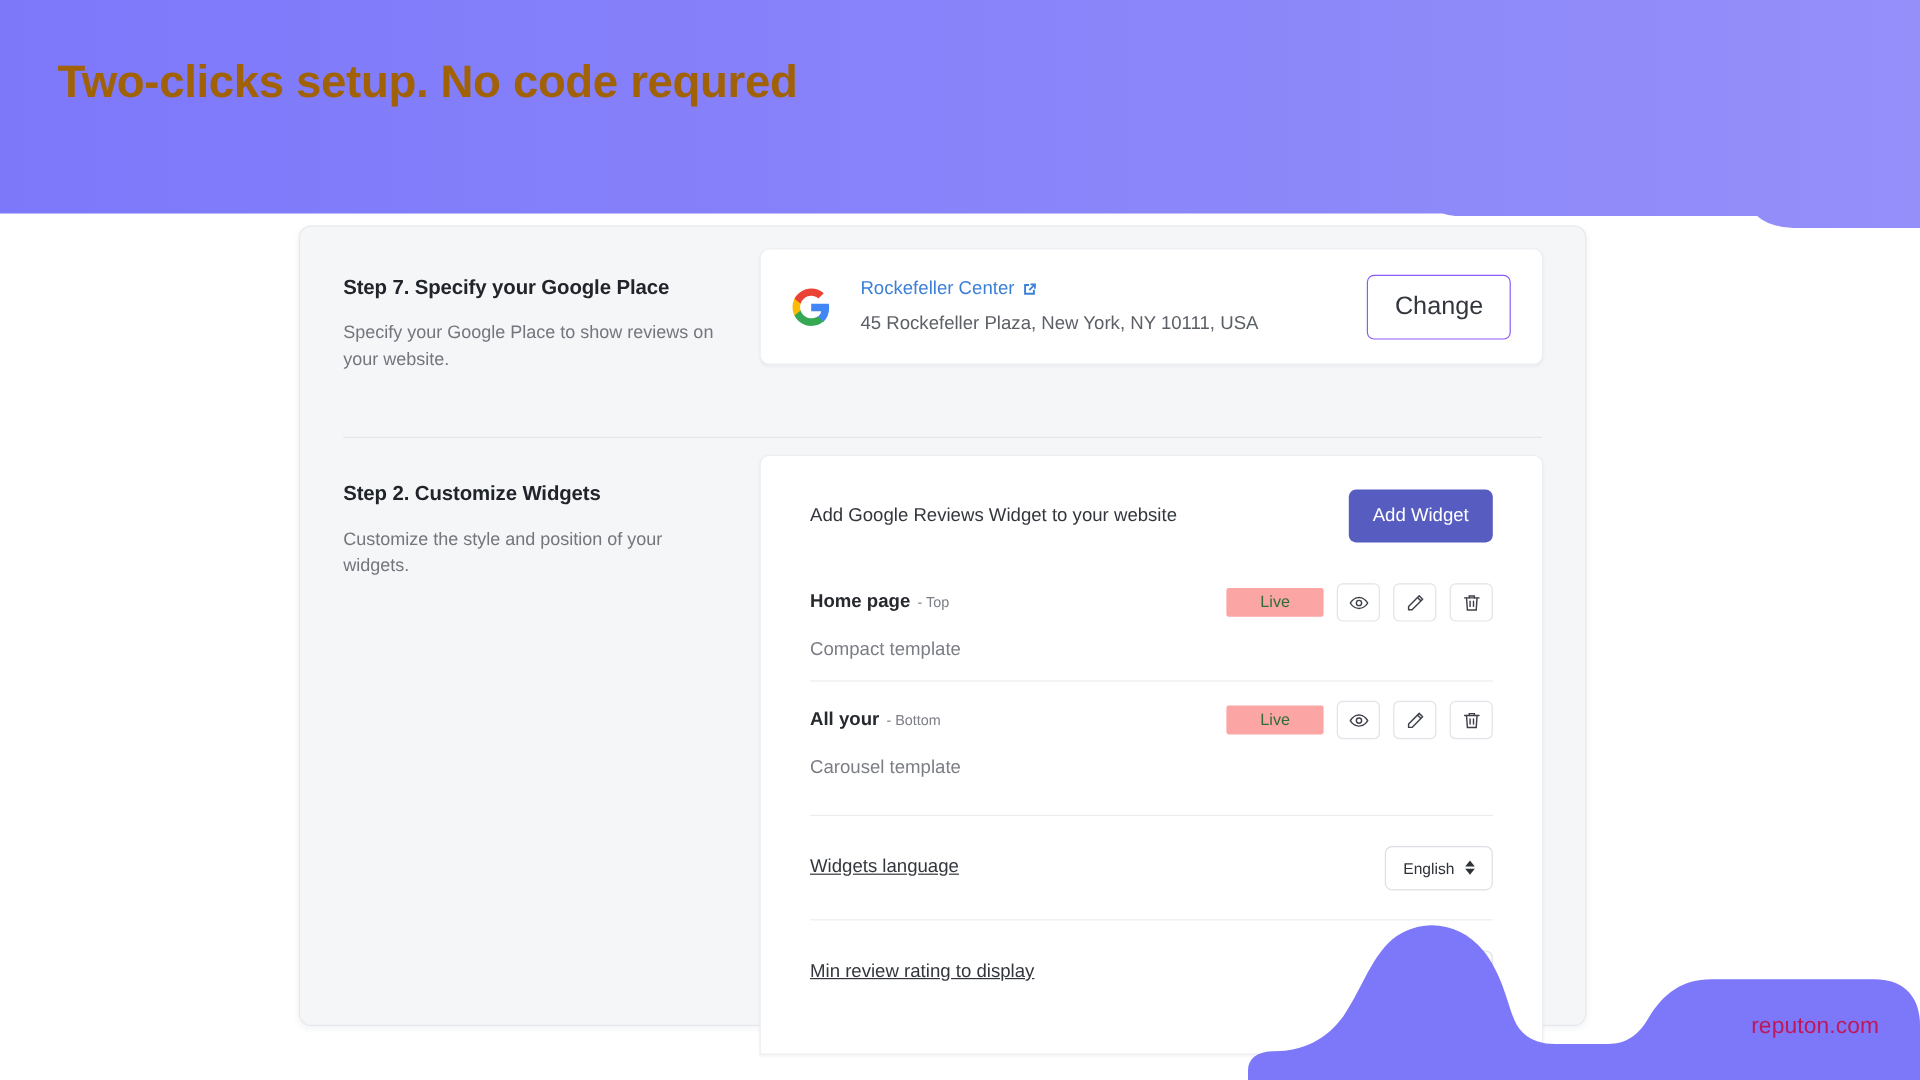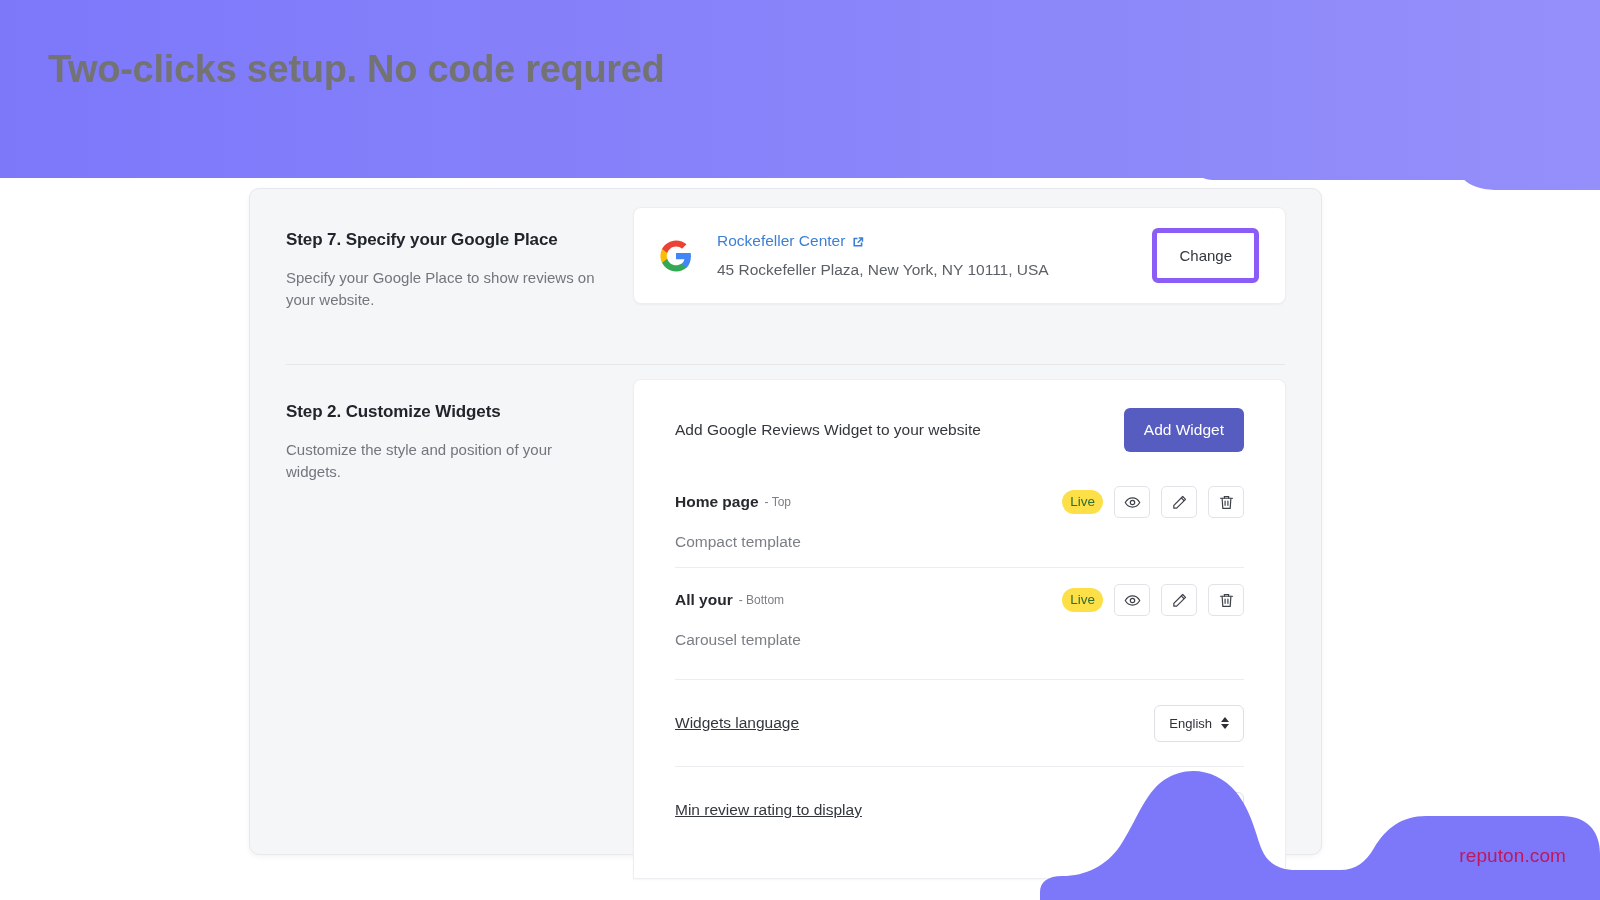--- a/index.html
+++ b/index.html
@@ -16,21 +16,21 @@
     position: absolute; top: 0; left: 0;
     width: 1600px; height: 190px;
     overflow: hidden;
   }
   .hero svg { position: absolute; top: 0; left: 0; display: block; }
   .hero-title {
     position: absolute;
     left: 48px; top: 48px;
     font-size: 38px;
     font-weight: bold;
-    color: #737373;
+    color: #a16207;
     letter-spacing: -0.3px;
     white-space: nowrap;
   }
 
   
   .footer-blob {
     position: absolute;
     right: 0; bottom: 0;
     width: 560px; height: 160px;
     overflow: hidden;
@@ -92,24 +92,24 @@
   .place-name {
     font-size: 15.5px; color: #3c7fd6;
     display: inline-flex; align-items: center; gap: 6px;
     cursor: pointer;
   }
   .ext-icon { display: inline-block; width: 13px; height: 13px; }
   .place-addr { margin-top: 11px; font-size: 15.5px; color: #5b5f66; }
   .btn-change {
     margin-right: 26px; flex: 0 0 auto;
     background: #ffffff;
-    border: 5px solid #8b5cf6;
+    border: 1px solid #8b5cf6;
     border-radius: 6px;
     padding: 14px 22px;
-    font-size: 15px;
+    font-size: 21px;
     color: #33373d;
     font-family: "Liberation Sans", sans-serif;
     cursor: pointer;
   }
 
   
   .widget-card {
     position: absolute;
     left: 383px; top: 190px;
     width: 653px; height: 500px;
@@ -136,24 +136,24 @@
     font-family: "Liberation Sans", sans-serif;
     cursor: pointer;
   }
 
   .widget-item { padding: 6px 0 16px 0; }
   .wi-top { display: flex; align-items: center; }
   .wi-name { font-size: 15.5px; color: #26292e; font-weight: bold; }
   .wi-pos { font-size: 12px; color: #7b7e85; margin-left: 6px; font-weight: normal; }
   .wi-actions { margin-left: auto; display: flex; align-items: center; gap: 11px; }
   .badge-live {
-    background: #fde047; color: #2f6d38;
+    background: #fca5a5; color: #2f6d38;
     font-size: 13.5px;
-    padding: 4px 8px;
-    border-radius: 12px;
+    padding: 4px 28px;
+    border-radius: 2px;
     line-height: 1.25;
   }
   .icon-btn {
     width: 36px; height: 32px;
     background: #ffffff;
     border: 1px solid #e0e3e7;
     border-radius: 5px;
     display: flex; align-items: center; justify-content: center;
     cursor: pointer;
   }

